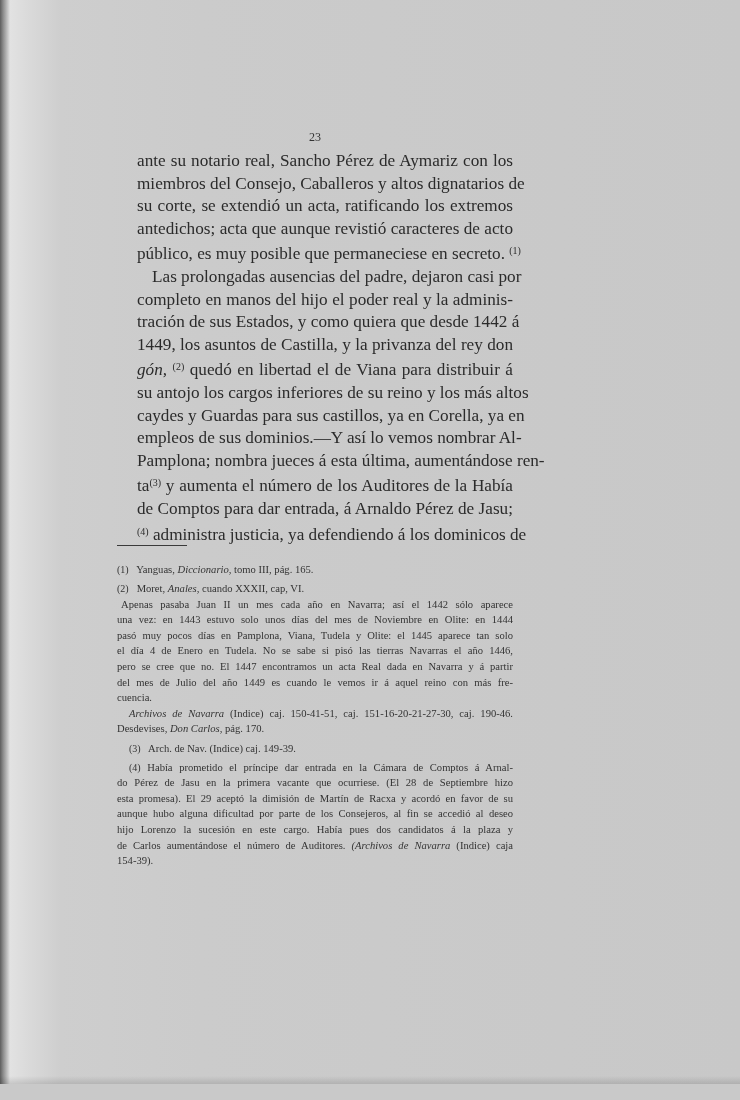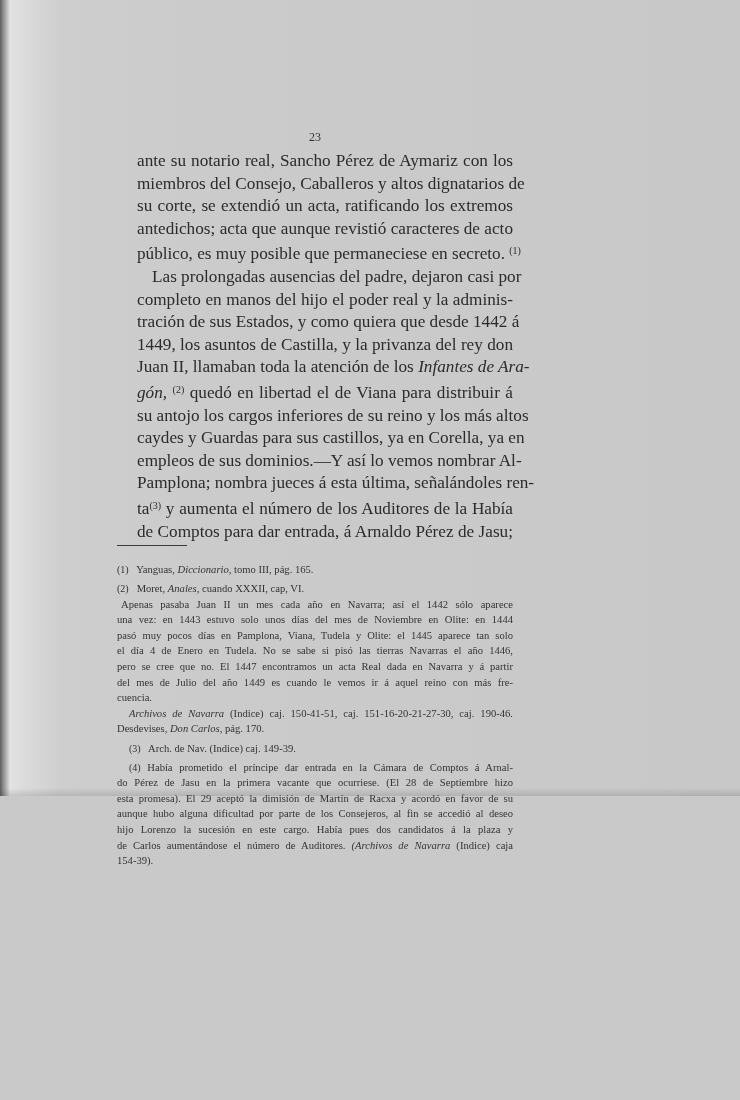--- a/index.html
+++ b/index.html
@@ -4,21 +4,21 @@
   <style>
     html, body { margin: 0; padding: 0; }
     body {
       width: 740px; height: 1100px; overflow: hidden;
       background: #c9c9c9;
       position: relative;
       font-family: "Liberation Serif", "DejaVu Serif", serif;
       color: #2a2a2a;
     }
     .page {
-      position: absolute; left: 0; top: 0; width: 740px; height: 796px;
+      position: absolute; left: 0; top: 0; width: 740px; height: 1084px;
       background: linear-gradient(90deg, #5e5e5e 0px, #8a8a8a 3px, #e2e2e2 10px, #dadada 28px, #cecece 60px, #cbcbcb 200px, #c8c8c8 740px);
     }
     .page-bottom {
       position: absolute; left: 0; bottom: 0; width: 740px; height: 8px;
       background: linear-gradient(180deg, rgba(0,0,0,0), rgba(0,0,0,0.12));
     }
     .page-number {
       position: absolute; top: 130px; left: 0; width: 630px;
       text-align: center; font-size: 12px; color: #333;
     }
@@ -58,28 +58,28 @@
       <span class="line">miembros del Consejo, Caballeros y altos dignatarios de</span>
       <span class="line">su corte, se extendió un acta, ratificando los extremos</span>
       <span class="line">antedichos; acta que aunque revistió caracteres de acto</span>
       <span class="line"><span>público, es muy posible que permaneciese en secreto.</span> <sup class="fn">(1)</sup></span>
     </p>
     <p>
       <span class="line" style="padding-left:15px">Las prolongadas ausencias del padre, dejaron casi por</span>
       <span class="line">completo en manos del hijo el poder real y la adminis-</span>
       <span class="line">tración de sus Estados, y como quiera que desde 1442 á</span>
       <span class="line">1449, los asuntos de Castilla, y la privanza del rey don</span>
-      <span class="line"><span>Juan II, llamaban toda la atención de los </span><i>Infantes de Ara-</i></span>
       <span class="line"><i>gón,</i> <sup class="fn">(2)</sup><span> quedó en libertad el de Viana para distribuir á</span></span>
       <span class="line">su antojo los cargos inferiores de su reino y los más altos</span>
       <span class="line">caydes y Guardas para sus castillos, ya en Corella, ya en</span>
       <span class="line">empleos de sus dominios.—Y así lo vemos nombrar Al-</span>
-      <span class="line">Pamplona; nombra jueces á esta última, señalándoles ren-</span>
+      <span class="line">Pamplona; nombra jueces á esta última, aumentándose ren-</span>
       <span class="line"><span>ta</span><sup class="fn">(3)</sup><span> y aumenta el número de los Auditores de la Había</span></span>
       <span class="line">de Comptos para dar entrada, á Arnaldo Pérez de Jasu;</span>
+      <span class="line"><sup class="fn">(4)</sup><span> administra justicia, ya defendiendo á los dominicos de</span></span>
     </p>
   </div>
 
   <div class="rule"></div>
 
   <div class="footnotes">
     <div class="fn-block">
       <span class="fn-line last"><span class="fn-mark">(1)</span>&nbsp;&nbsp; <span>Yanguas, </span><i>Diccionario</i><span>, tomo III, pág. 165.</span></span>
     </div>
     <div class="fn-block">

